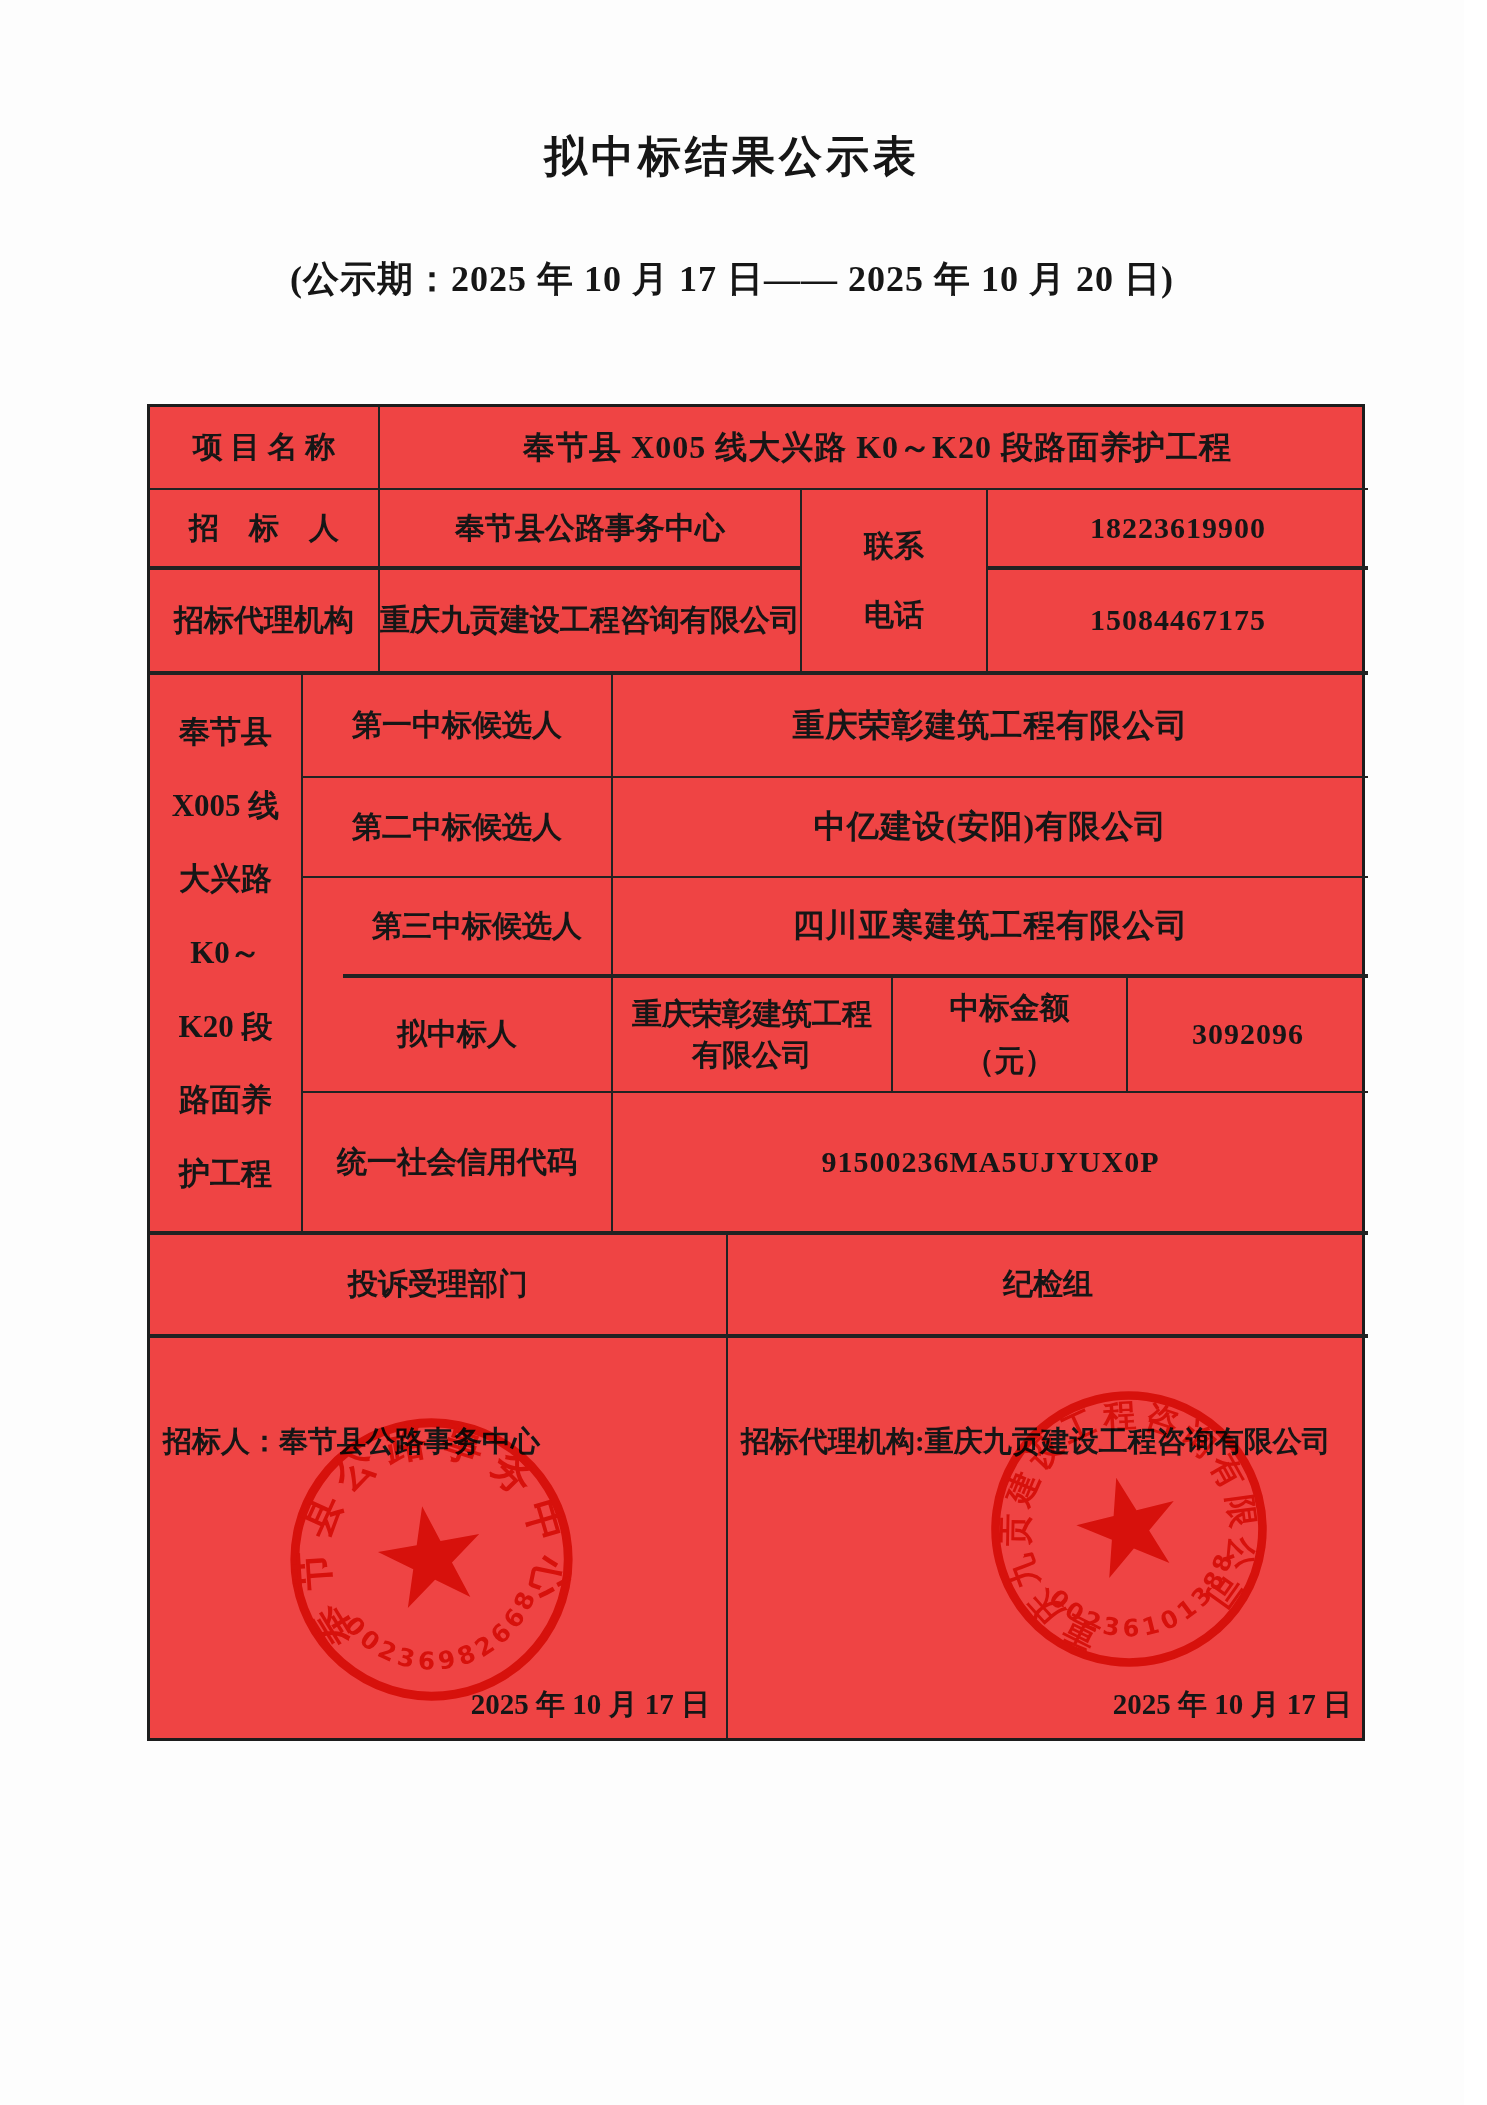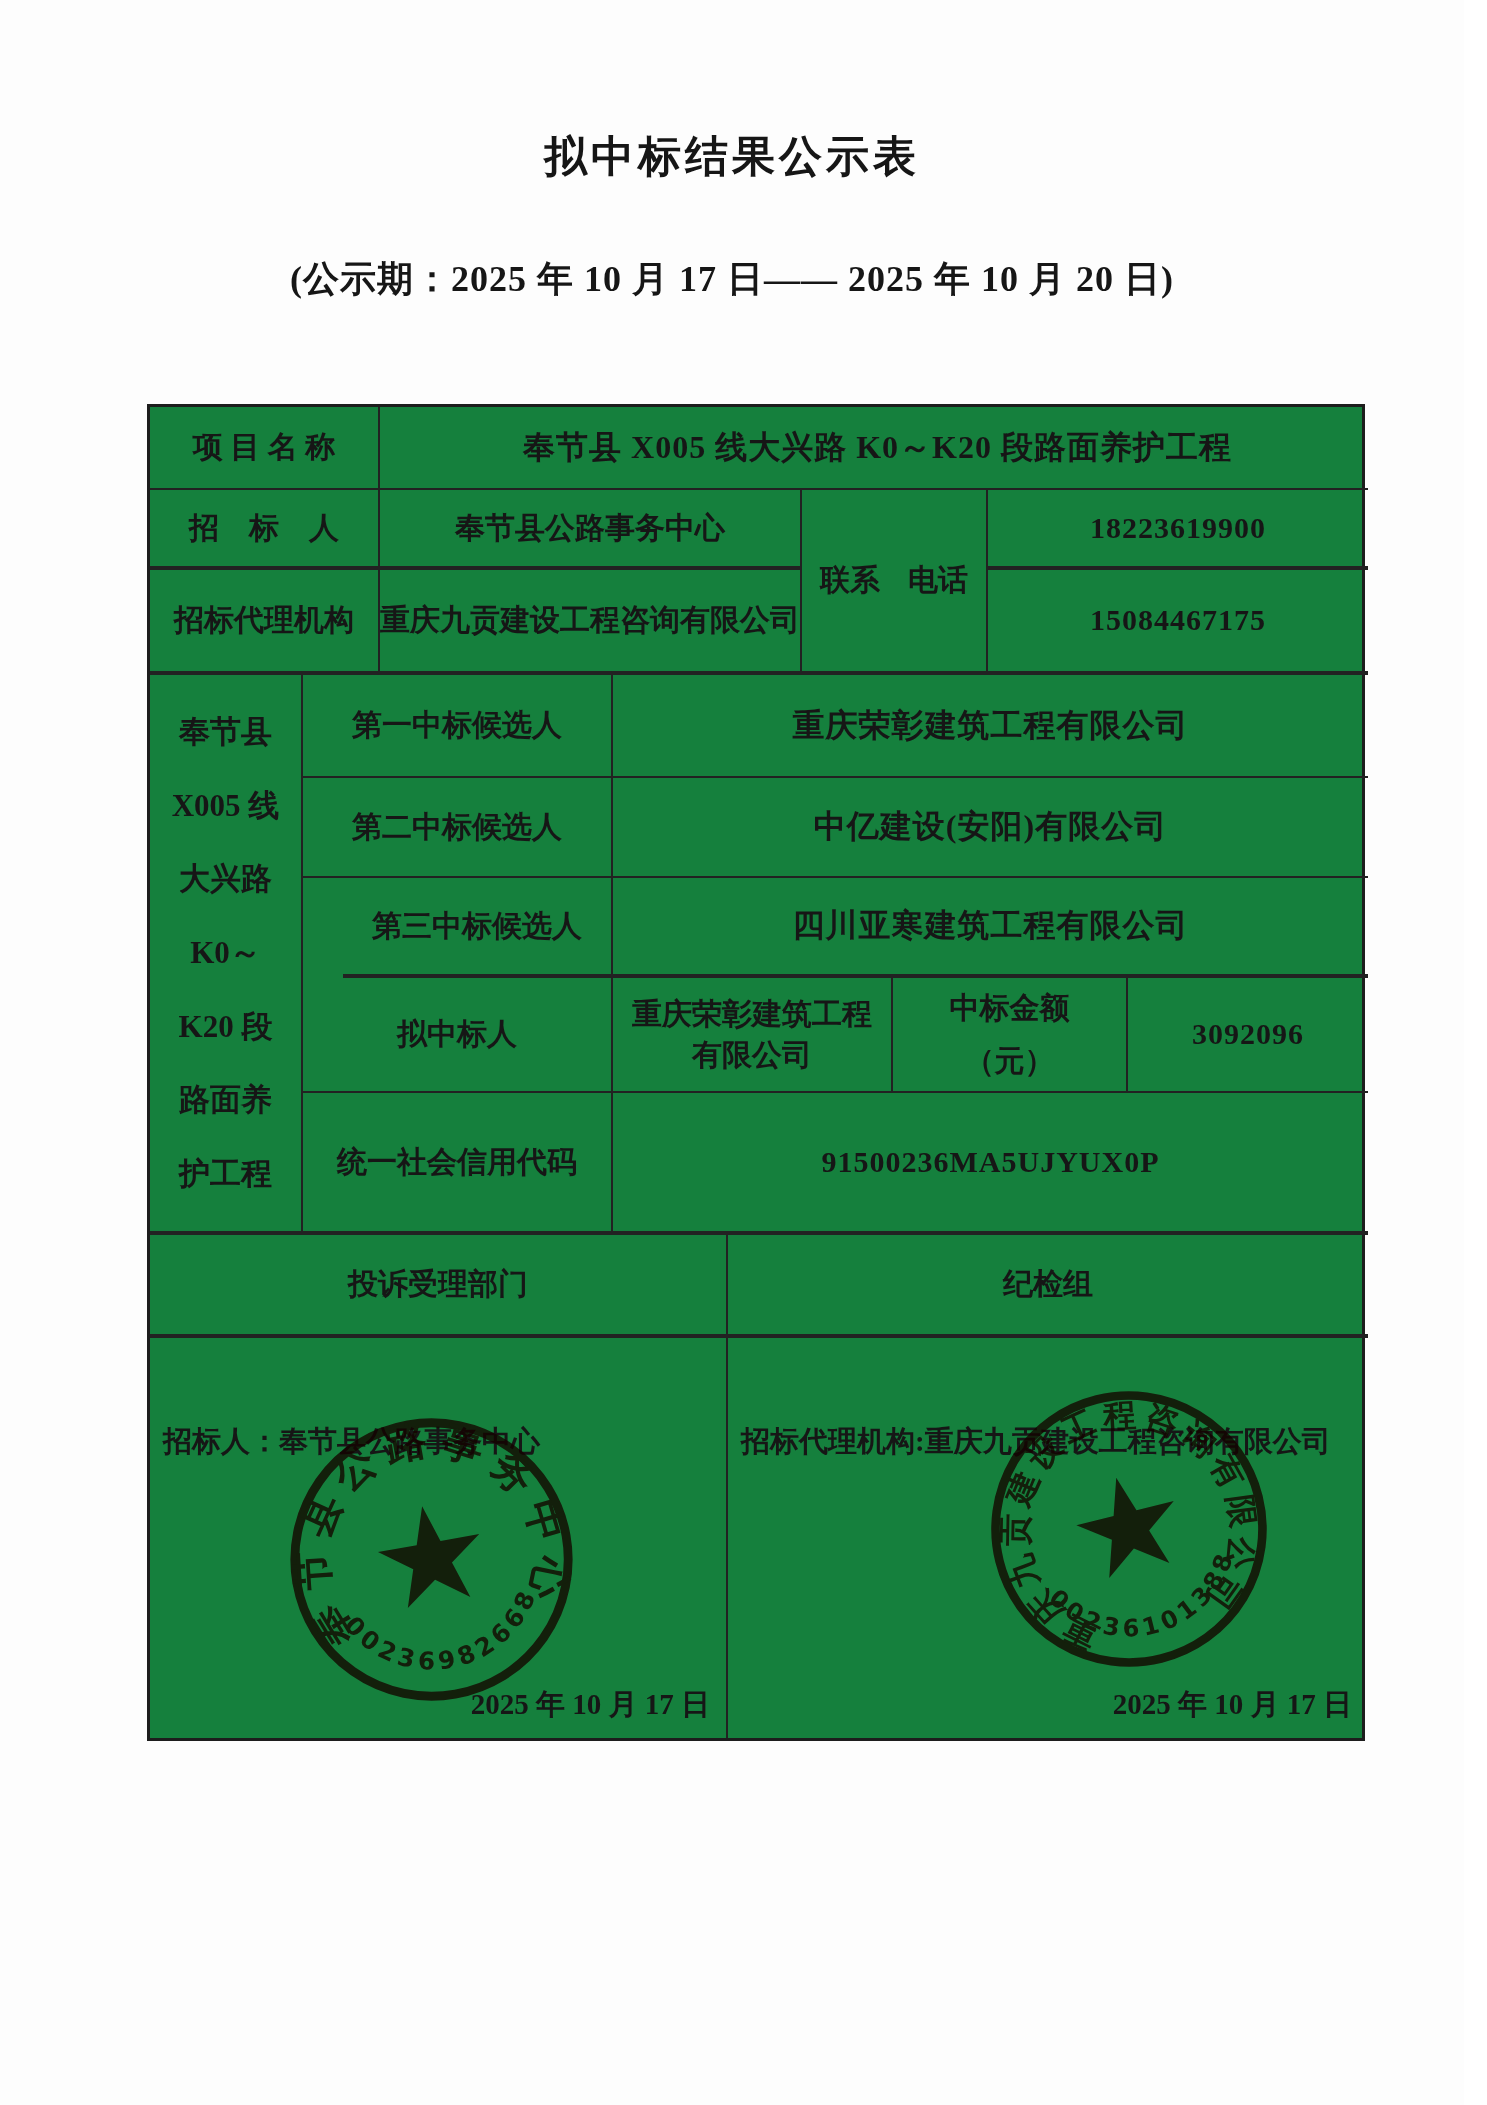--- a/index.html
+++ b/index.html
@@ -14,36 +14,36 @@
   }
   .subtitle {
     position:absolute; top:223px; left:0; width:100%; text-align:center;
     font-size:36px; font-weight:700; letter-spacing:1px;margin-top:32px;
   }
   .tbl {
     position:absolute; left:147px; top:404px; width:1218px;
     display:grid;
     grid-template-columns:153px 77px 233px 115px 74px 91px 95px 140px 240px;
     grid-template-rows:83px 80px 105px 103px 100px 100px 115px 142px 103px 400px;
-    border:3px solid #1d1d1d; background:#15803d;
+    border:3px solid #1d1d1d; background:#ef4444;
   }
   .c {
     border-right:2px solid #222; border-bottom:2px solid #222;
     display:flex; align-items:center; justify-content:center;
     font-weight:700; font-size:30px; text-align:center; line-height:1.35;
     overflow:hidden;
   }
   .er { border-right:none; }
   .eb { border-bottom:none; }
   .thick { border-bottom-width:4px; }
   .big { font-size:32px; letter-spacing:1px; }
   .col { flex-direction:column; }
   .vhead { flex-direction:column; justify-content:space-around; padding:20px 0; font-size:31px; }
   .vhead span { display:block; }
-  .contact { gap:28px; }
+  .contact { flex-direction:column; gap:28px; }
   .mono-ish { letter-spacing:1px; }
   .sign { position:relative; display:block; }
   .sign-heading {
     position:absolute; top:84px; left:13px; right:6px; text-align:left;
     font-size:29px; font-weight:700; white-space:nowrap;
   }
   .sign-date {
     position:absolute; bottom:14px; right:16px; font-size:29px; font-weight:700;
     white-space:nowrap;
   }

